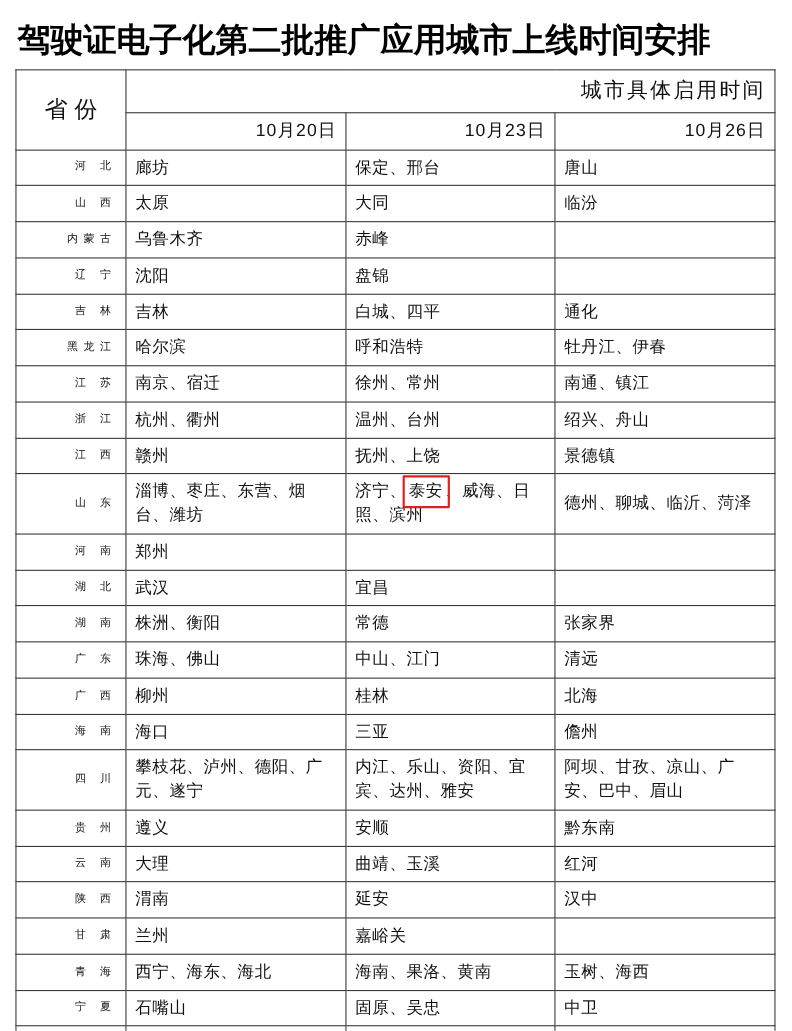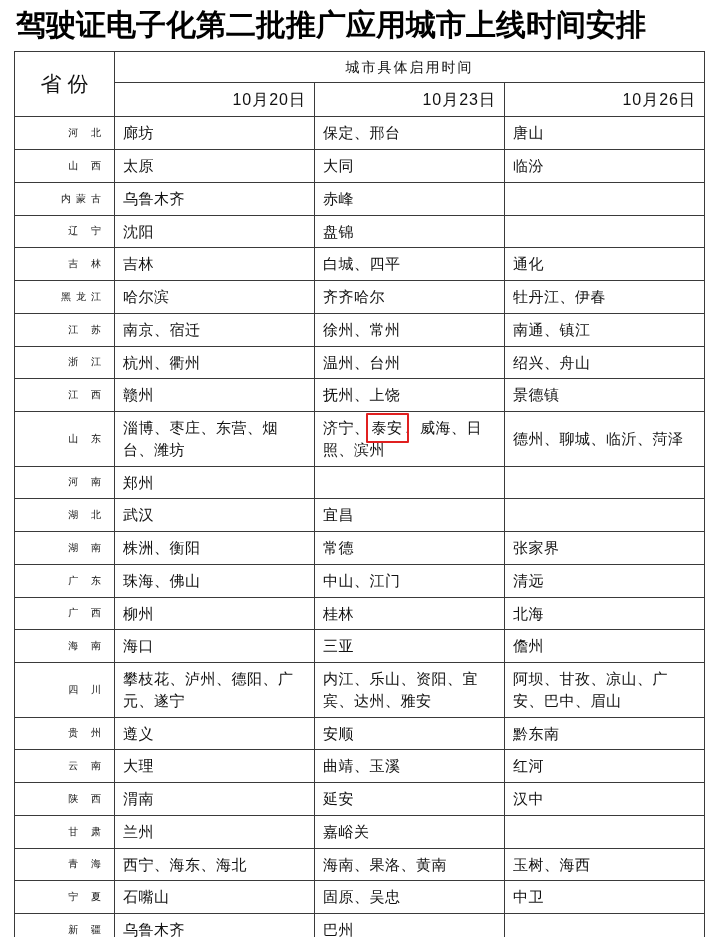--- a/index.html
+++ b/index.html
@@ -12,21 +12,21 @@
     height: 937px;
     font-family: "Liberation Sans", sans-serif;
     color: #1a1a1a;
     overflow: hidden;
   }
   .page {
     width: 720px;
     height: 937px;
     position: relative;
     box-sizing: border-box;
-    padding: 0 14px;
+    padding: 12px 14px;
   }
   .doc-title {
     font-family: "Liberation Serif", serif;
     font-weight: bold;
     font-size: 30px;
     line-height: 1.1;
     letter-spacing: 0px;
     text-align: left;
     padding: 8px 0 10px 2px;
     white-space: nowrap;
@@ -47,22 +47,22 @@
     color: #111;
     font-weight: normal;
   }
   th.head-province {
     width: 100px;
     font-size: 21px;
     letter-spacing: 6px;
     text-indent: 6px;
   }
   th.head-group {
-    text-align: center;
-    font-size: 14px;
+    text-align: right;
+    font-size: 19px;
     letter-spacing: 2px;
     padding: 10px 0;
     margin-left: 43px;
   }
   th.head-date {
     text-align: right;
     font-size: 16px;
     letter-spacing: 1px;
     padding: 9px 0;
   }
@@ -152,21 +152,21 @@
         </tr>
         <tr>
           <td class="province">吉 林</td>
           <td class="cities">吉林</td>
           <td class="cities">白城、四平</td>
           <td class="cities">通化</td>
         </tr>
         <tr>
           <td class="province">黑龙江</td>
           <td class="cities">哈尔滨</td>
-          <td class="cities">齐齐哈尔</td>
+          <td class="cities">呼和浩特</td>
           <td class="cities">牡丹江、伊春</td>
         </tr>
         <tr>
           <td class="province">江 苏</td>
           <td class="cities">南京、宿迁</td>
           <td class="cities">徐州、常州</td>
           <td class="cities">南通、镇江</td>
         </tr>
         <tr>
           <td class="province">浙 江</td>

